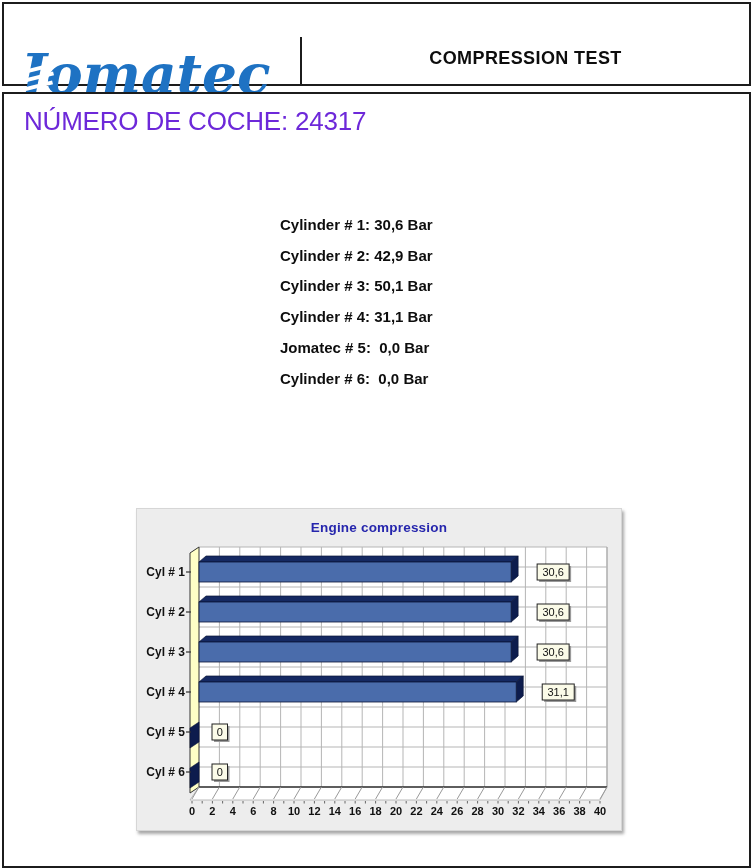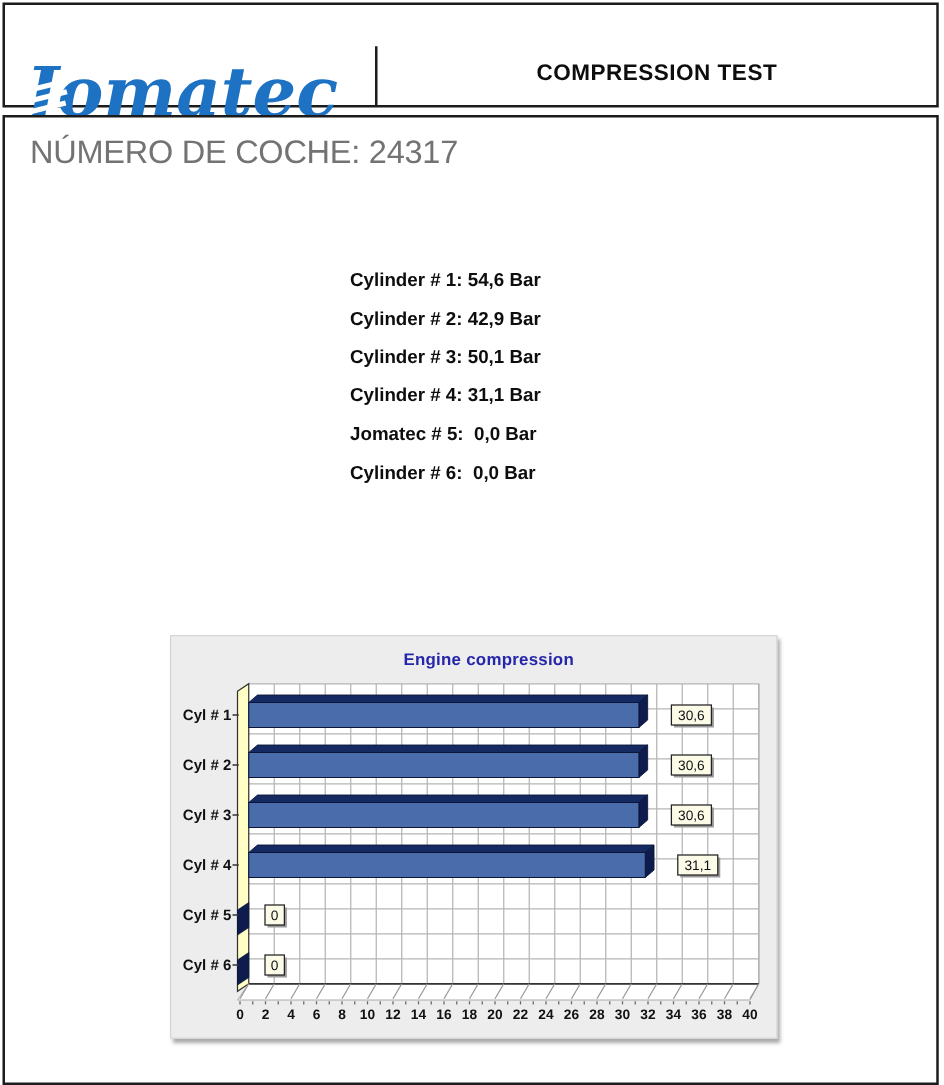--- a/index.html
+++ b/index.html
@@ -21,33 +21,33 @@
   .stripe1 { left:21px; top:29px; }
   .stripe2 { left:20px; top:38px; }
   .stripe3 { left:19px; top:47px; }
   .title-cell { flex:1; display:flex; align-items:center; justify-content:center; }
   .title-text { font-size:18px; font-weight:bold; letter-spacing:0.4px; color:#0d0d0d;margin-top:28px; }
 
   .body-box {
     position:absolute; left:2px; top:92px; width:745px; height:772px;
     border:2px solid #1c1c1c; background:#ffffff;
   }
-  .car-number { position:absolute; left:20px; top:12px; font-size:26px; color:#737373; letter-spacing:-0.2px; }
+  .car-number { position:absolute; left:20px; top:12px; font-size:26px; color:#6d28d9; letter-spacing:-0.2px; }
 
   .readings { position:absolute; left:276px; top:116px; font-size:15px; font-weight:bold; color:#0d0d0d; }
   .reading-line { white-space:pre; line-height:30.7px; }
 
   .chart-panel {
     position:absolute; left:132px; top:414px; width:486px; height:323px;
     background:#ededed; border:1px solid #d6d6d6; box-sizing:border-box;
     box-shadow:2px 3px 3px #a8a8a8;
   }
   .chart-title {
     position:absolute; top:11px; left:0; width:100%; text-align:center;
-    font-size:13.5px; font-weight:bold; color:#2626ad; letter-spacing:0.2px;margin-left:12px;
+    font-size:13.5px; font-weight:bold; color:#2626ad; letter-spacing:0.2px;
   }
   #chart-svg { position:absolute; left:0; top:28px; }
   svg text { font-family:"Liberation Sans", sans-serif; }
 </style>
 </head>
 <body>
 
 <div class="page">
 
   <div class="header-box">
@@ -59,21 +59,21 @@
     </div>
     <div class="title-cell">
       <div class="title-text">COMPRESSION TEST</div>
     </div>
   </div>
 
   <div class="body-box">
     <div class="car-number"><span>NÚMERO DE COCHE:</span> <span>24317</span></div>
 
     <div class="readings">
-      <div class="reading-line">Cylinder # 1: 54,6 Bar</div>
+      <div class="reading-line">Cylinder # 1: 30,6 Bar</div>
       <div class="reading-line">Cylinder # 2: 42,9 Bar</div>
       <div class="reading-line">Cylinder # 3: 50,1 Bar</div>
       <div class="reading-line">Cylinder # 4: 31,1 Bar</div>
       <div class="reading-line">Jomatec # 5:  0,0 Bar</div>
       <div class="reading-line">Cylinder # 6:  0,0 Bar</div>
     </div>
 
     <div class="chart-panel">
       <div class="chart-title">Engine compression</div>
       <svg id="chart-svg" width="486" height="295">

